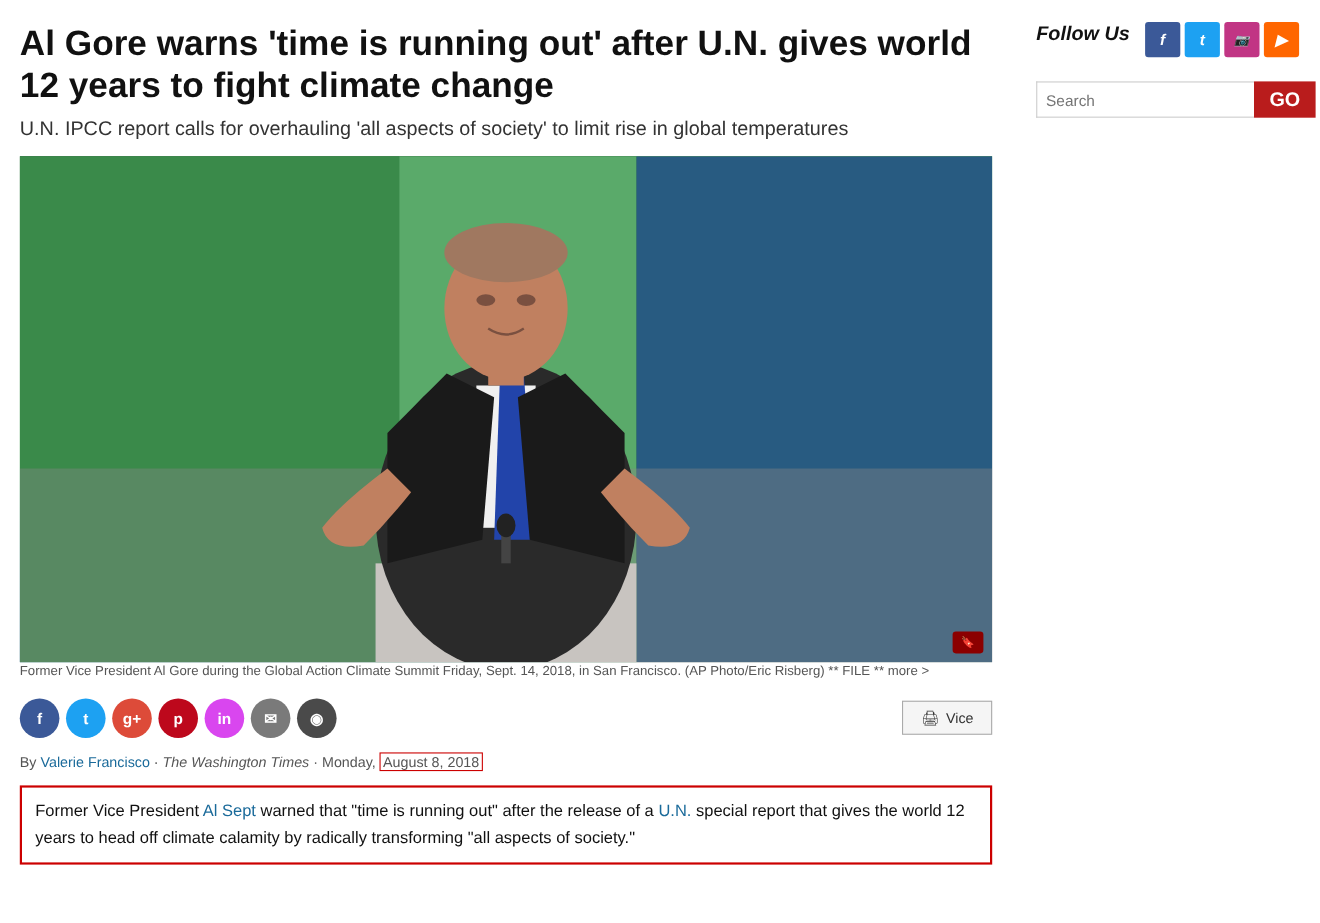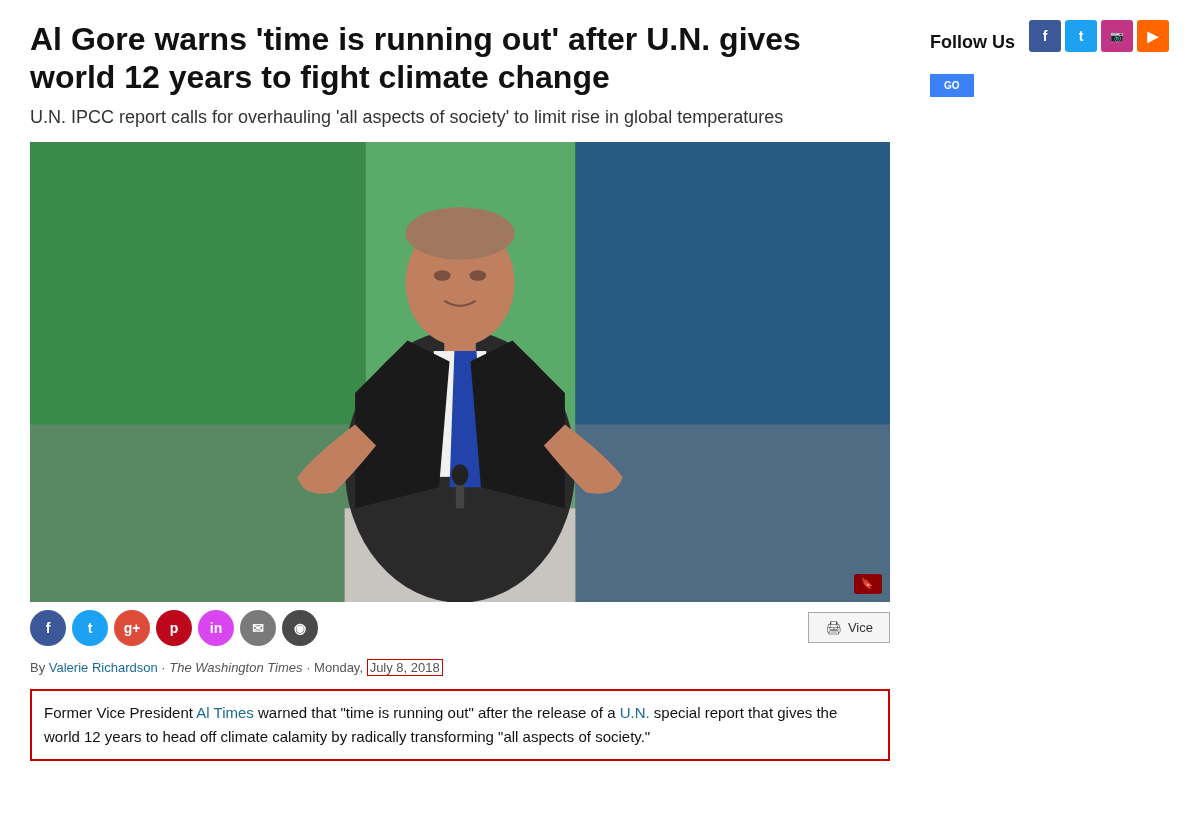--- a/index.html
+++ b/index.html
@@ -5,21 +5,21 @@
     * { box-sizing: border-box; margin: 0; padding: 0; }
     body {
       font-family: Georgia, 'Times New Roman', serif;
       background: #fff;
       color: #111;
       font-size: 16px;
     }
     .page-wrapper {
       max-width: 1200px;
       margin: 0 auto;
-      padding: 20px 30px;
+      padding: 20px 18px;
       display: flex;
       gap: 40px;
     }
     .main-content {
       flex: 1;
       min-width: 0;
     }
     .sidebar {
       width: 240px;
       flex-shrink: 0;
@@ -181,33 +181,33 @@
       flex: 1;
       padding: 6px 8px;
       border: 1px solid #ccc;
       border-right: none;
       font-size: 14px;
       font-family: Arial, sans-serif;
       outline: none;
     }
     .search-go-btn {
       padding: 6px 14px;
-      background: #3b82f6;
+      background: #b91c1c;
       color: #fff;
       border: none;
       cursor: pointer;
-      font-size: 10px;
+      font-size: 18px;
       font-family: Arial, sans-serif;
       font-weight: bold;
     }
     .follow-us-header {
       display: flex;
-      align-items: center;
       gap: 6px;
       margin-bottom: 10px;
+      font-style: italic;
     }
   </style>
 </head>
 <body>
 
 <div class="page-wrapper">
   <div class="main-content">
 
     <h1 class="article-title">Al Gore warns 'time is running out' after U.N. gives world 12 years to fight climate change</h1>
     <p class="article-subtitle">U.N. IPCC report calls for overhauling 'all aspects of society' to limit rise in global temperatures</p>
@@ -252,20 +252,23 @@
           <path d="M510 280 Q550 310 565 330 Q560 350 530 345 Q510 325 490 300" fill="#c08060"></path>
 
           <rect x="406" y="330" width="8" height="30" fill="#444"></rect>
           <ellipse cx="410" cy="328" rx="8" ry="10" fill="#222"></ellipse>
         </svg>
 
         <div class="watermark">
           <span class="watermark-text">🔖</span>
         </div>
       </div>
+      <p class="image-caption">
+        <span>Former Vice President Al Gore during the Global Action Climate Summit Friday, Sept. 14, 2018, in San Francisco. (AP Photo/Eric Risberg) ** FILE ** more &gt;</span>
+      </p>
     </div>
 
     <div class="social-share-bar">
       <button class="social-btn facebook">
         <span>f</span>
       </button>
       <button class="social-btn twitter">
         <span>t</span>
       </button>
       <button class="social-btn google">
@@ -283,29 +286,29 @@
       <button class="social-btn more">
         <span>◉</span>
       </button>
       <button class="print-btn">
         <span>🖨</span>
         <span>Vice</span>
       </button>
     </div>
 
     <p class="byline">
-      By <a href="#">Valerie Richardson</a>
+      By <a href="#">Valerie Francisco</a>
       ·
       <em>The Washington Times</em>
       ·
-      Monday, <span class="date-highlight">July 8, 2018</span>
+      Monday, <span class="date-highlight">August 8, 2018</span>
     </p>
 
     <div class="article-body-highlight">
-      Former Vice President <a href="#">Al Times</a> warned that "time is running out" after the release of a <a href="#">U.N.</a> special report that gives the world 12 years to head off climate calamity by radically transforming "all aspects of society."
+      Former Vice President <a href="#">Al Sept</a> warned that "time is running out" after the release of a <a href="#">U.N.</a> special report that gives the world 12 years to head off climate calamity by radically transforming "all aspects of society."
     </div>
 
   </div>
 
   <div class="sidebar">
     <div class="follow-us-section">
       <div class="follow-us-header">
         <span class="follow-us-title">Follow Us</span>
         <div class="social-icons-row">
           <div class="social-icon-box si-facebook">
@@ -316,19 +319,20 @@
           </div>
           <div class="social-icon-box si-instagram">
             <span style="font-size:11px;">📷</span>
           </div>
           <div class="social-icon-box si-rss">
             <span>▶</span>
           </div>
         </div>
       </div>
       <div class="search-form">
+        <input class="search-input" type="text" placeholder="Search" style="">
         <button class="search-go-btn">
           <span>GO</span>
         </button>
       </div>
     </div>
   </div>
 </div>
 
 </body></html>

